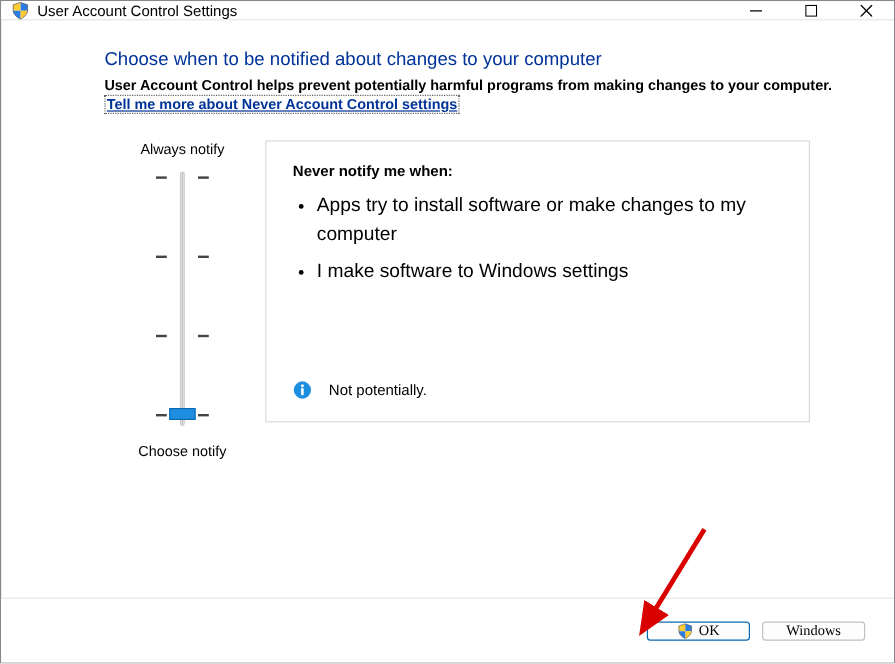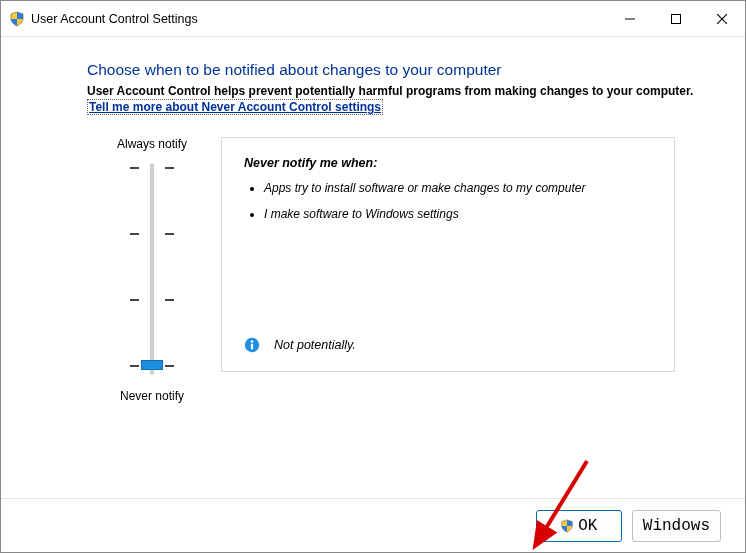--- a/index.html
+++ b/index.html
@@ -16,21 +16,21 @@
   }
   .window {
     width: 746px;
     height: 553px;
     border: 1px solid #888;
     background: #fff;
     display: flex;
     flex-direction: column;
   }
   .titlebar {
-    height: 36px;
+    height: 16px;
     display: flex;
     align-items: center;
     border-bottom: 1px solid #e5e5e5;
     background: #fff;
     padding-left: 8px;
   }
   .titlebar .title {
     margin-left: 6px;
     font-size: 12.5px;
     color: #000;
@@ -117,31 +117,30 @@
     background: #1e8fe0;
     border: 1px solid #0a6bb3;
   }
   .info-panel {
     border: 1px solid #d9d9d9;
     width: 454px;
     height: 235px;
     padding: 18px 22px 14px 22px;
     margin-left: 4px;
     position: relative;
-    font-style: italic;
   }
   .panel-heading {
     font-weight: 600;
     font-size: 12.5px;
     margin-bottom: 10px;
   }
   .panel-list {
     margin: 0;
     padding-left: 20px;
-    font-size: 12px;
+    font-size: 16px;
     line-height: 1.45;
   }
   .panel-list li { margin-bottom: 8px; padding-right: 30px; }
   .rec-row {
     position: absolute;
     left: 22px;
     bottom: 18px;
     display: flex;
     align-items: center;
     font-size: 12.5px;
@@ -155,23 +154,23 @@
     height: 54px;
     display: flex;
     align-items: center;
     justify-content: flex-end;
     padding-right: 24px;
     gap: 10px;
     background: #fff;
   }
   .btn {
     min-width: 86px;
-    height: 32px;
-    font-size: 16px;
-    font-family: Liberation Mono, monospace;
+    height: 16px;
+    font-size: 12px;
+    font-family: Liberation Serif, serif;
     border-radius: 3px;
     background: #fdfdfd;
     border: 1px solid #c0c0c0;
     display: inline-flex;
     align-items: center;
     justify-content: center;
     gap: 4px;
     padding: 0 10px;
   }
   .btn.primary {
@@ -236,21 +235,21 @@
           <span class="tick l" style="top:8px"></span>
           <span class="tick r" style="top:8px"></span>
           <span class="tick l" style="top:74px"></span>
           <span class="tick r" style="top:74px"></span>
           <span class="tick l" style="top:140px"></span>
           <span class="tick r" style="top:140px"></span>
           <span class="tick l" style="top:206px"></span>
           <span class="tick r" style="top:206px"></span>
           <div class="thumb" style="top:201px"></div>
         </div>
-        <div class="slider-label lbl-bot">Never notify</div>
+        <div class="slider-label lbl-bot">Choose notify</div>
       </div>
 
       <div class="info-panel">
         <div class="panel-heading">Never notify me when:</div>
         <ul class="panel-list">
           <li>Apps try to install software or make changes to my computer</li>
           <li>I make software to Windows settings</li>
         </ul>
         <div class="rec-row">
           <span class="info-icon">

